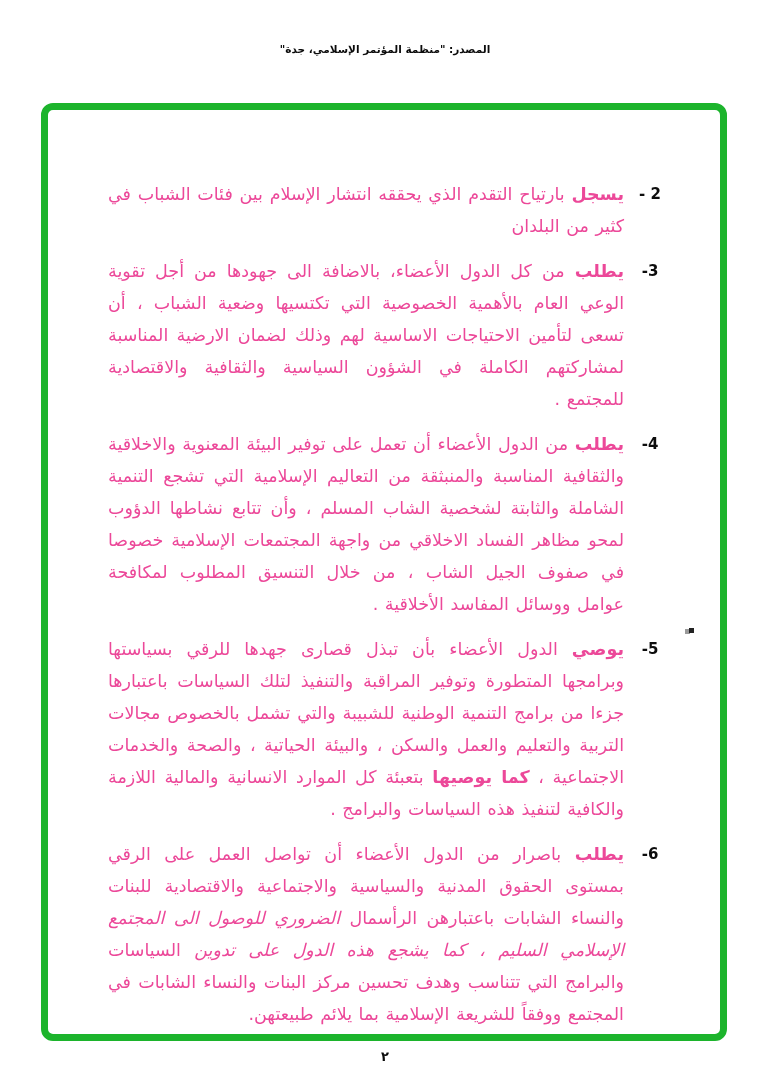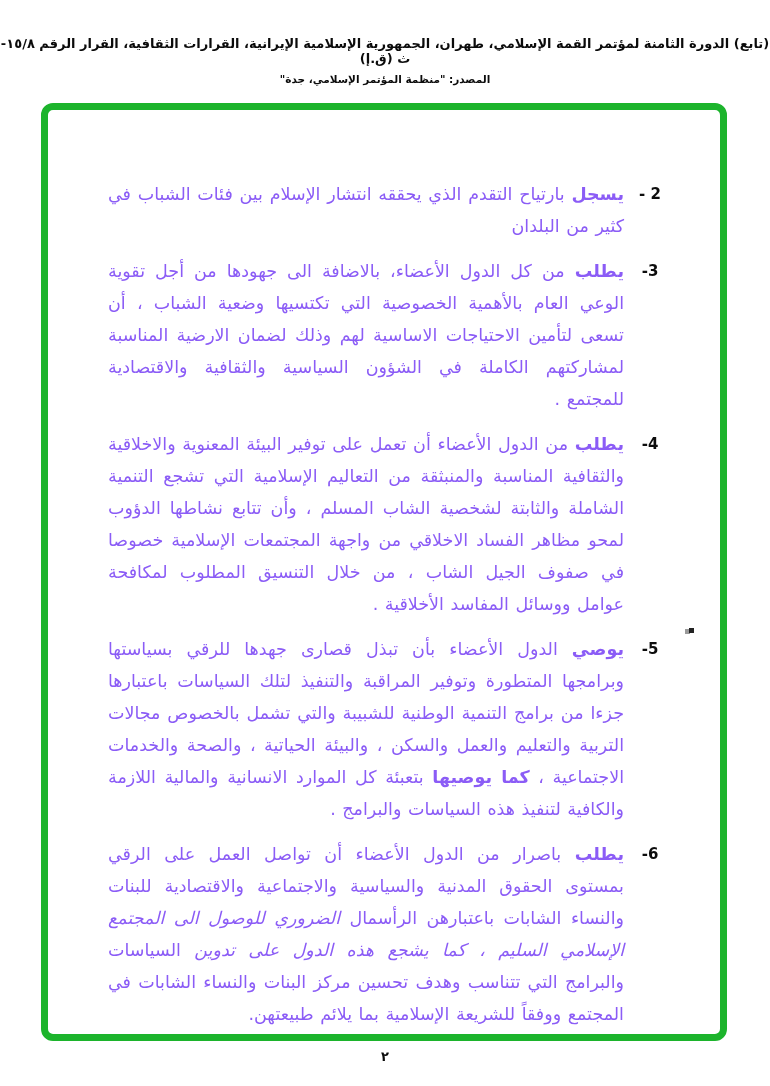--- a/index.html
+++ b/index.html
@@ -27,38 +27,37 @@
   }
   .item{
     display:flex;gap:8px;margin-bottom:13px;align-items:flex-start;
   }
   .item-marker{
     flex:none;width:36px;direction:rtl;text-align:center;
     font-size:15px;font-weight:bold;line-height:32px;color:#0d0d0d;
   }
   .item-text{
     flex:1;font-size:17.5px;line-height:32px;text-align:justify;
-    color:#8b5cf6;word-spacing:1px;
+    color:#ec4899;word-spacing:1px;
   }
   .item-text b{font-weight:bold;}
   .item-text i{}
   .page-number{
     position:absolute;left:0;right:0;top:1049px;text-align:center;
     font-size:13px;font-weight:bold;color:#0b0b0b;
   }
   .scan-artifact{
     position:absolute;left:689px;top:628px;width:5px;height:5px;
     background:#222;box-shadow:-4px 1px 0 0 #9a9a9a;
   }
 </style>
 </head>
 <body>
 
 <div class="page-header">
-  <div class="header-line1">(تابع) الدورة الثامنة لمؤتمر القمة الإسلامي، طهران، الجمهورية الإسلامية الإيرانية، القرارات الثقافية، القرار الرقم ١٥/٨-ث (ق.إ)</div>
   <div class="header-line2">المصدر:  "منظمة المؤتمر الإسلامي، جدة"</div>
 </div>
 
 <div class="resolution-frame" style="border: 7px solid rgb(28, 180, 44);">
   <div class="resolution-content">
       <div class="item">
         <div class="item-marker">2 -</div>
         <div class="item-text"><b>يسجل</b><span> بارتياح التقدم الذي يحققه انتشار الإسلام بين فئات الشباب في كثير من البلدان</span></div>
       </div>
       <div class="item">

